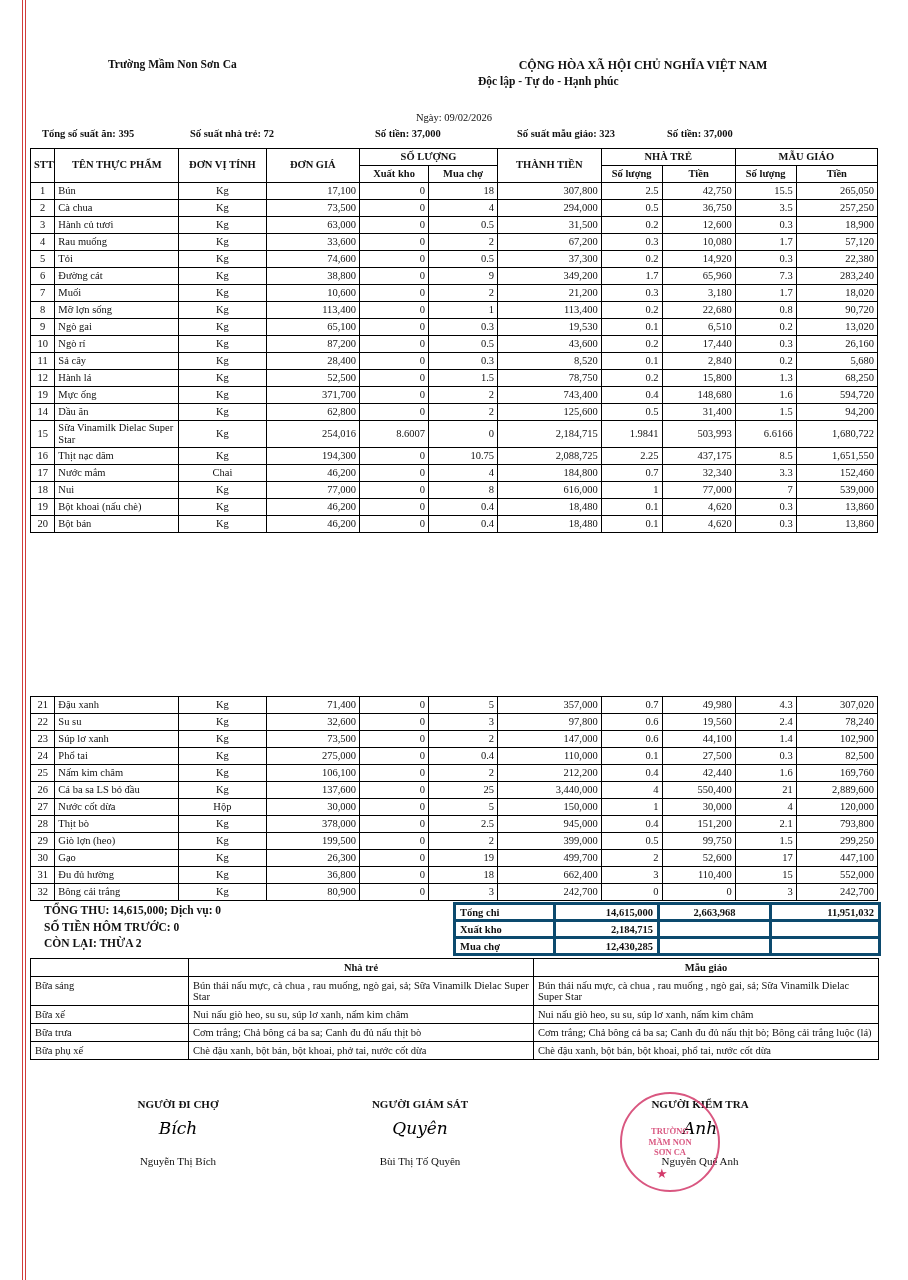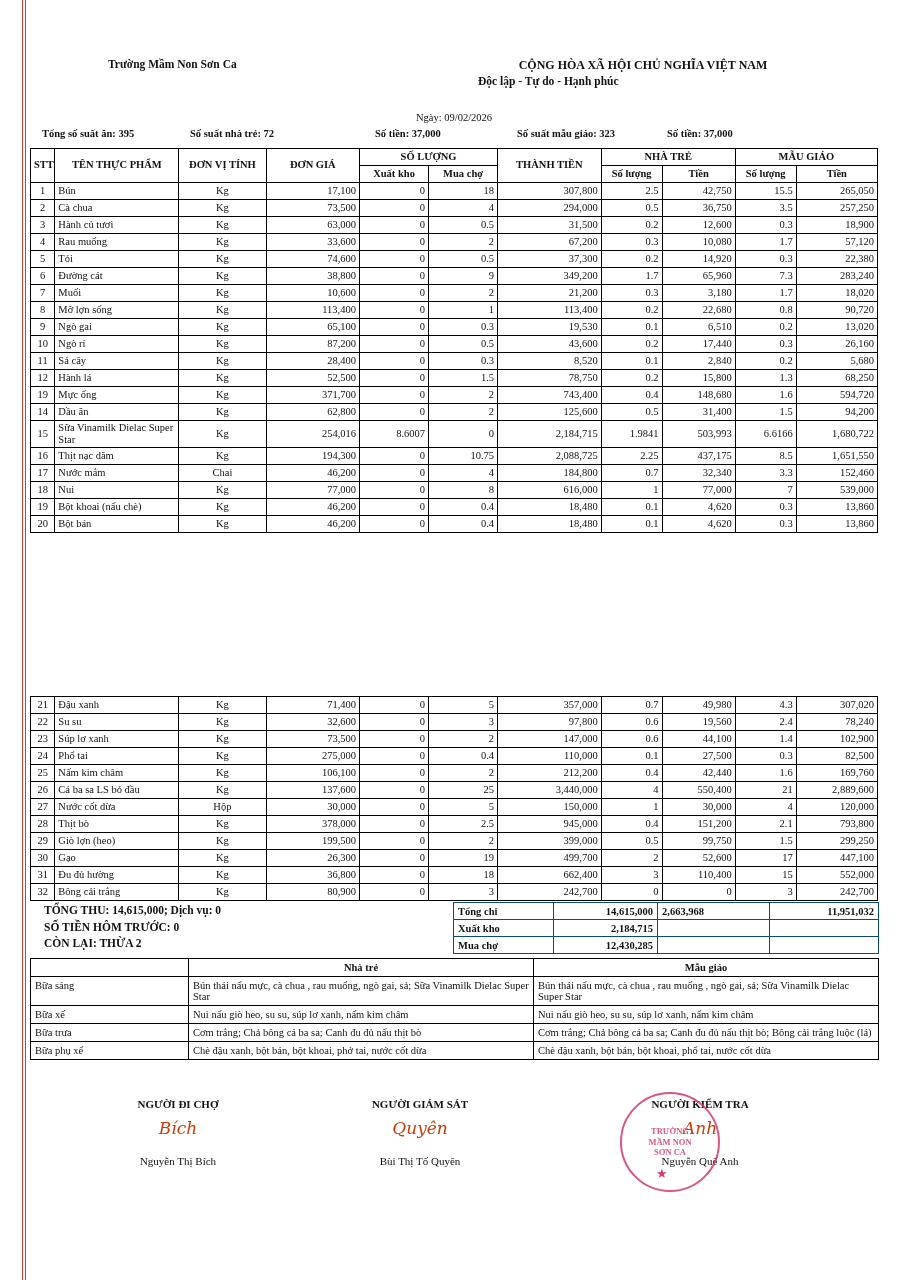--- a/index.html
+++ b/index.html
@@ -148,29 +148,29 @@
   
   .totals {
     position: absolute;
     left: 453px;
     top: 902px;
     width: 425px;
     font-size: 10.5px;
   }
   .totals table { border-collapse: collapse; table-layout: fixed; width: 425px; }
   .totals td {
-    border: 1px solid #0c4a6e;
+    border: 3px solid #0c4a6e;
     height: 17px;
     padding: 1px 4px;
     box-sizing: border-box;
     font-weight: bold;
   }
   .tl-label { width: 100px; }
   .tl-v1 { width: 104px; text-align: right; }
-  .tl-v2 { width: 112px; text-align: left; }
+  .tl-v2 { width: 112px; text-align: center; }
   .tl-v3 { width: 109px; text-align: right; }
 
   .left-totals {
     position: absolute;
     left: 44px;
     top: 902px;
     font-size: 11.5px;
     font-weight: bold;
     line-height: 1.45;
   }
@@ -212,21 +212,21 @@
   .sig1 { left: 88px; width: 180px; }
   .sig2 { left: 330px; width: 180px; }
   .sig3 { left: 600px; width: 200px; }
 
   .sig-script {
     position: absolute;
     top: 1118px;
     font-family: "DejaVu Serif", serif;
     font-style: italic;
     font-size: 17px;
-    color: #c2410c;
+    color: #000000;
     text-align: center;
   }
   .sc1 { left: 88px; width: 180px; }
   .sc2 { left: 330px; width: 180px; }
   .sc3 { left: 600px; width: 200px; }
 
   .stamp {
     position: absolute;
     left: 620px;
     top: 1092px;

